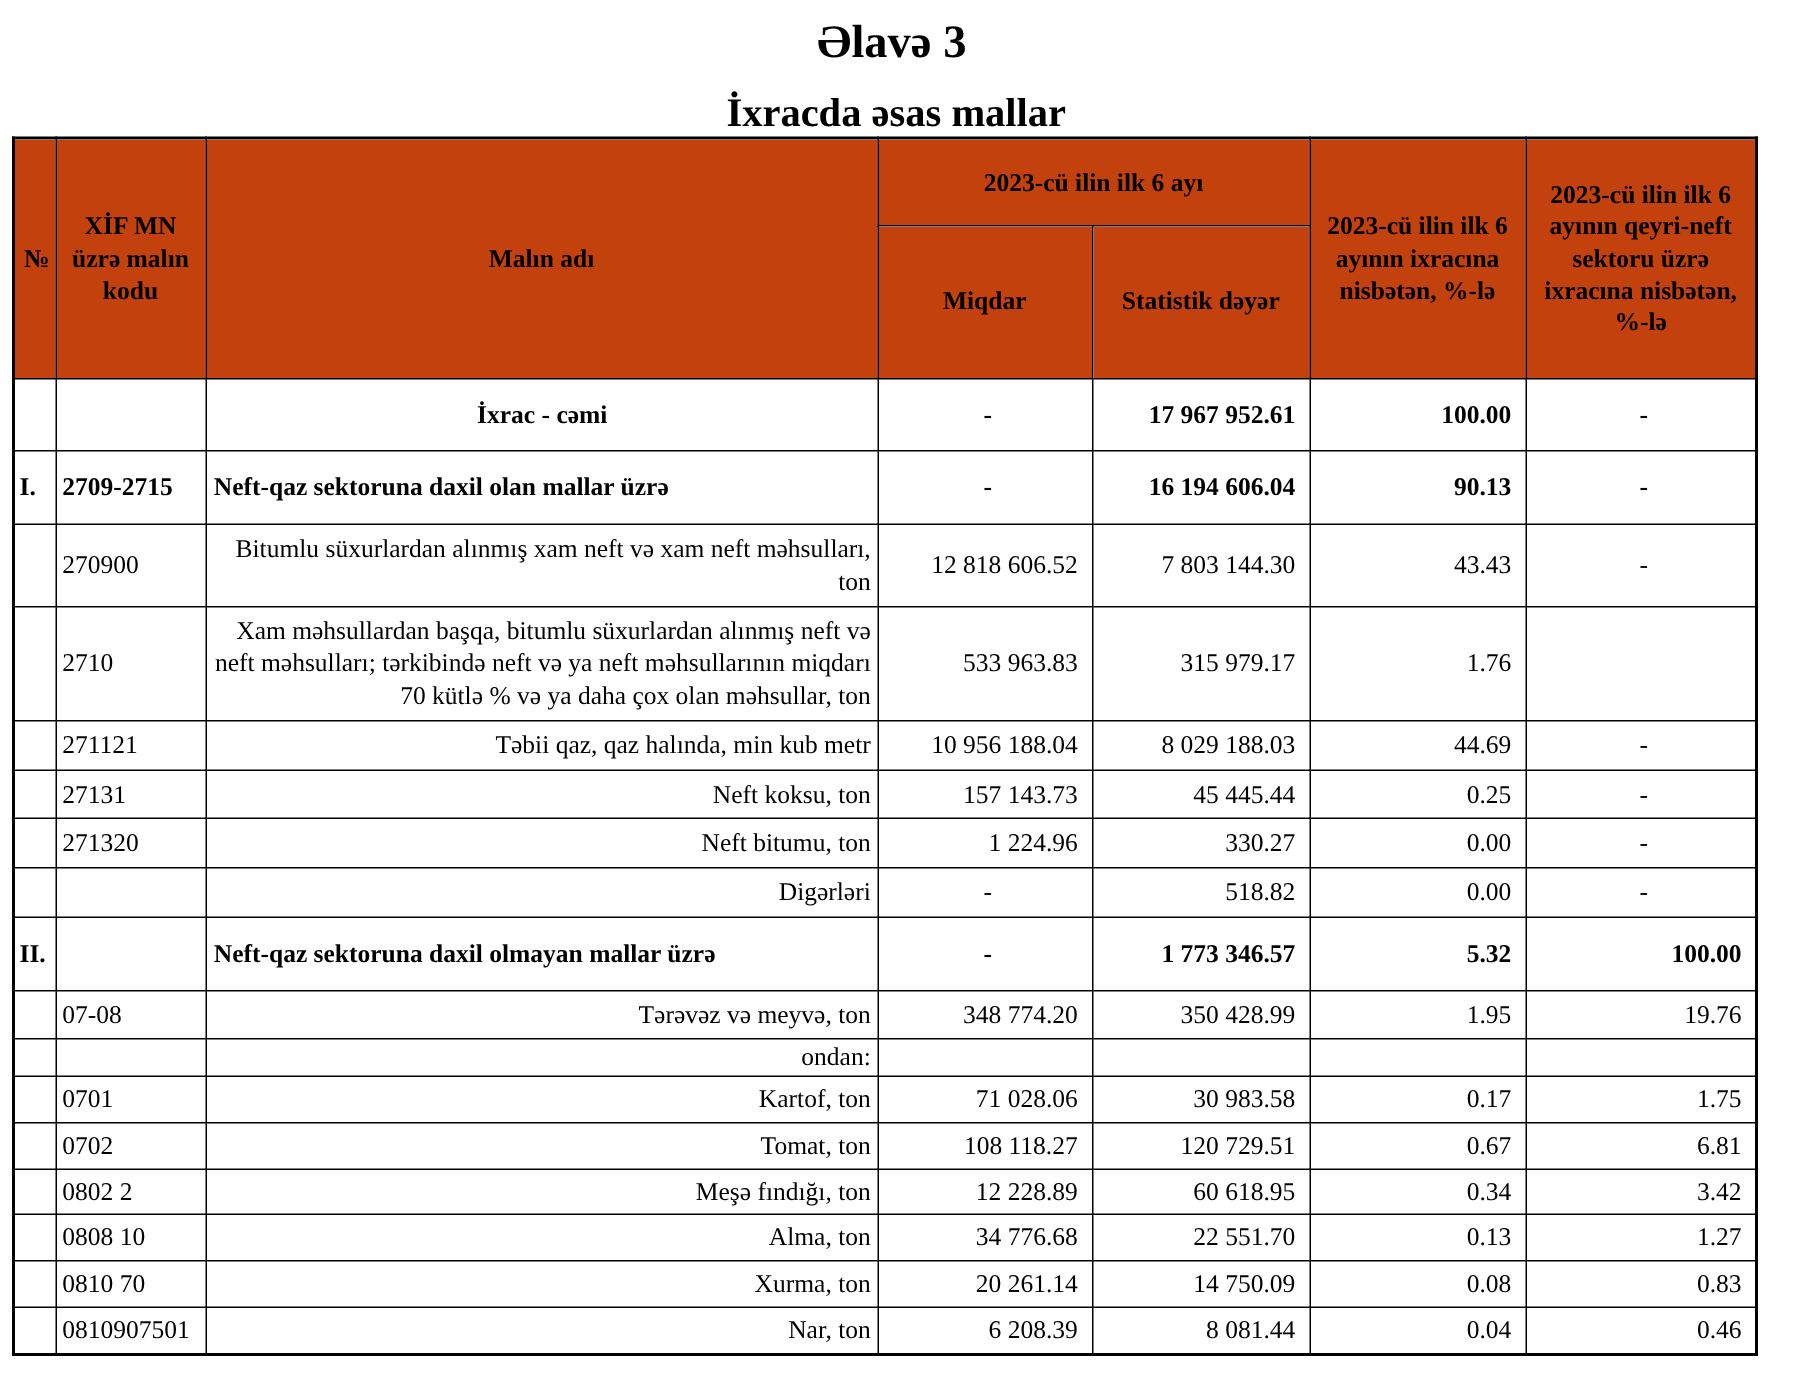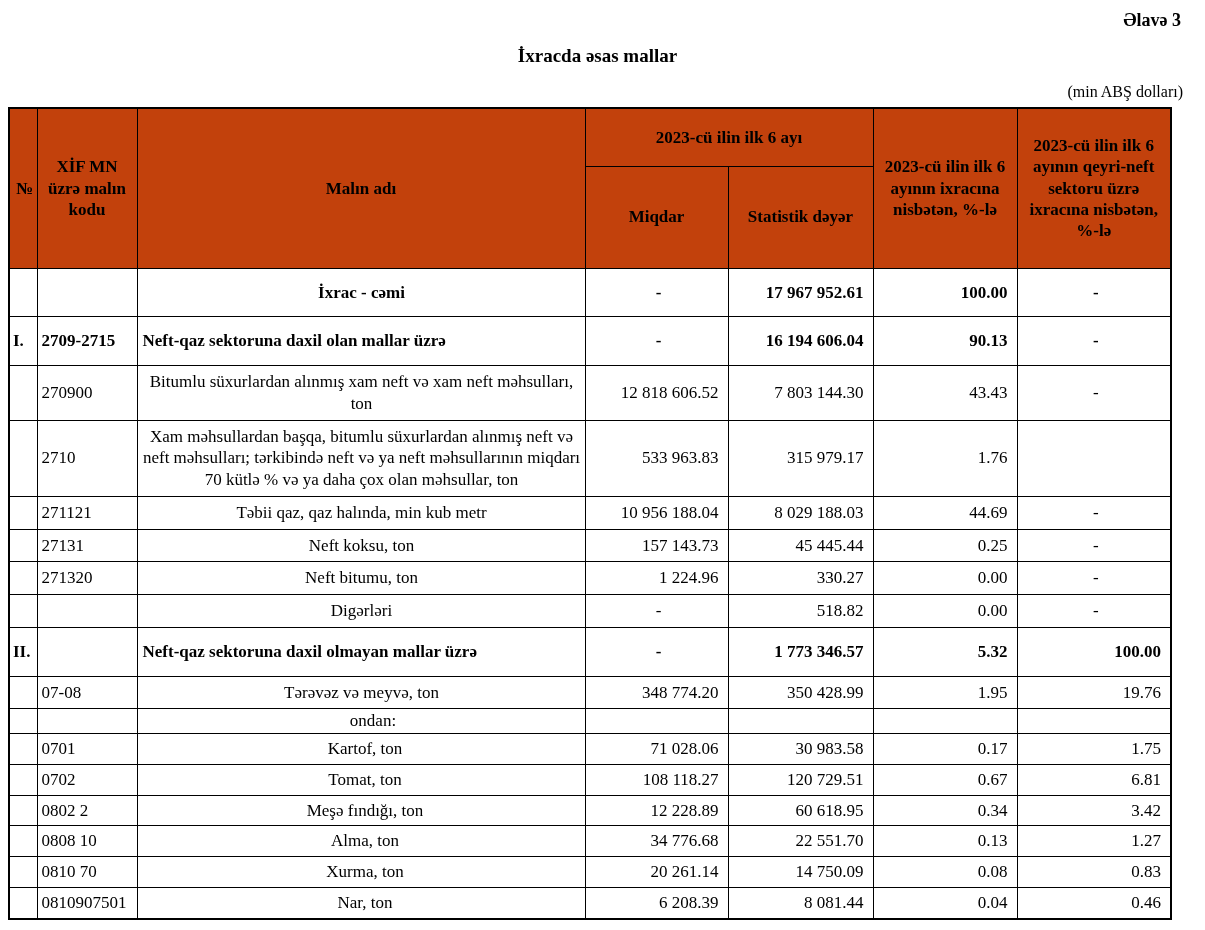--- a/index.html
+++ b/index.html
@@ -8,28 +8,28 @@
     width: 1205px;
     font-family: "Liberation Serif", "DejaVu Serif", serif;
     color: #000;
   }
   .page {
     width: 1205px;
     min-height: 930px;
     padding: 10px 18px 10px 8px;
   }
   .appendix {
-    text-align: right;
-    font-size: 18px;
+    text-align: center;
+    font-size: 31px;
     font-weight: bold;
     padding-right: 6px;
   }
   .doc-title {
     text-align: center;
-    font-size: 19px;
+    font-size: 27px;
     font-weight: bold;
     margin-top: 14px;
   }
   .unit-note {
     text-align: right;
     font-size: 16px;
     margin-top: 16px;
     margin-bottom: 6px;
     padding-right: 4px;
   }
@@ -62,41 +62,40 @@
   col.c-share  { width: 144px; }
   col.c-nonoil { width: 154px; }
 
   tbody td {
     padding: 3px 4px;
     line-height: 1.28;
     background: #fff;
   }
   td.col-no { text-align: left; padding-left: 3px; font-weight: bold; }
   td.col-code { text-align: left; padding-left: 4px; }
-  td.col-name { text-align: center; padding-left: 5px; }
+  td.col-name { text-align: right; padding-left: 5px; }
   td.col-num { text-align: right; padding-right: 9px; font-variant-numeric: tabular-nums; }
   td.col-num.dash { text-align: center; padding-right: 0; }
 
   tr.total td { font-weight: bold; padding-top: 13px; padding-bottom: 13px; }
   tr.total td.col-name { text-align: center; }
   tr.section td { font-weight: bold; padding-top: 13px; padding-bottom: 13px; }
   tr.section td.col-name { text-align: left; }
   tr.item td { padding-top: 5px; padding-bottom: 5px; }
   tr.subitem td { padding-top: 4px; padding-bottom: 4px; }
   tr.subitem td.col-name { padding-left: 12px; }
   tr.label td { padding-top: 1px; padding-bottom: 1px; height: 24px; }
   tr.label td.col-name { padding-left: 28px; }
 </style>
 </head>
 <body>
 
 <div class="page">
   <div class="appendix">Əlavə 3</div>
   <div class="doc-title">İxracda əsas mallar</div>
-  <div class="unit-note">(min ABŞ dolları)</div>
 
   <table class="main">
     <colgroup>
       <col class="c-no">
         <col class="c-code">
         <col class="c-name">
       <col class="c-qty">
         <col class="c-val">
         <col class="c-share">
         <col class="c-nonoil">

